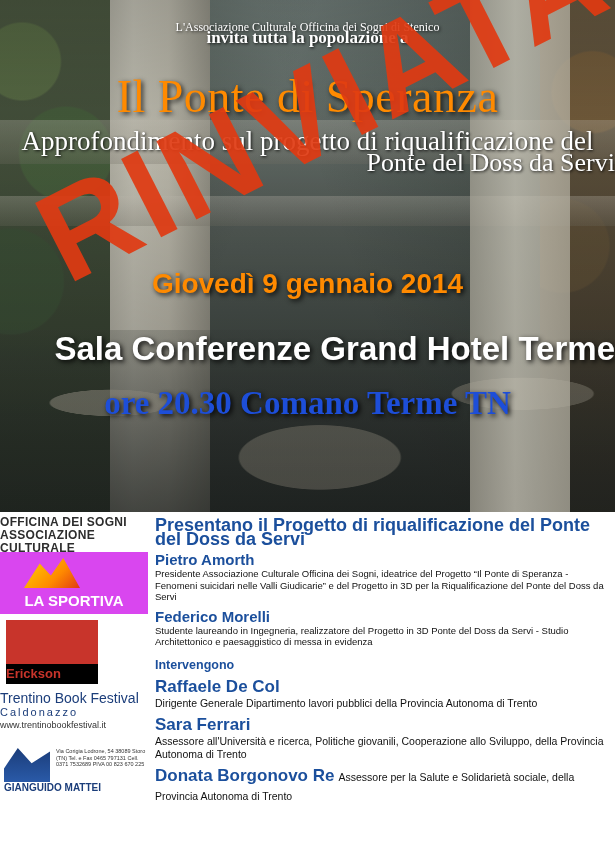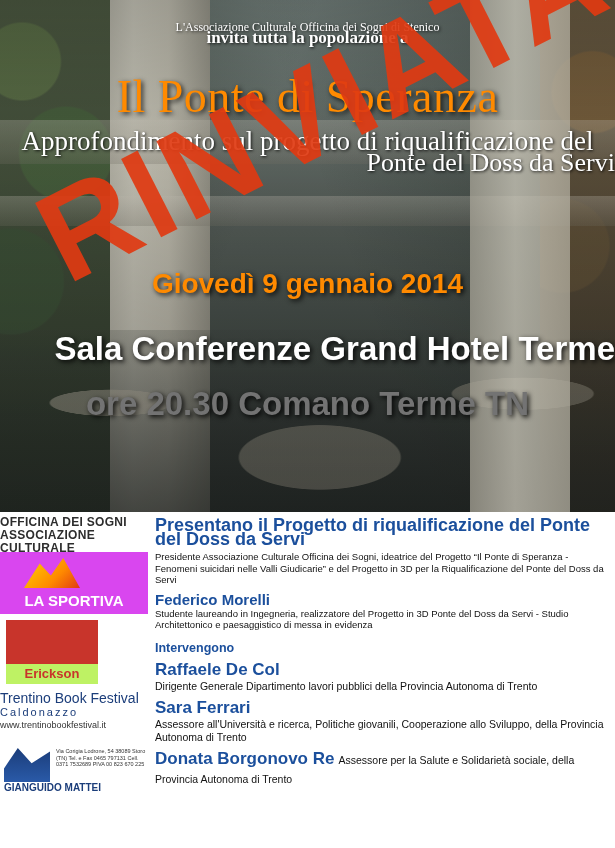--- a/index.html
+++ b/index.html
@@ -99,22 +99,22 @@
     font-family:"Liberation Sans",sans-serif;font-weight:bold;font-size:28px;
     color:#ff8a00;text-shadow:2px 2px 5px rgba(0,0,0,.85);
   }
   .ev-place{
     position:absolute;left:0;top:330px;width:615px;text-align:right;
     font-family:"Liberation Sans",sans-serif;font-weight:bold;font-size:33px;
     color:#ffffff;text-shadow:2px 2px 5px rgba(0,0,0,.9);
   }
   .ev-time{
     position:absolute;left:0;top:385px;width:615px;text-align:center;
-    font-family:Liberation Sans, sans-serif;font-weight:bold;font-size:33px;
-    color:#737373;text-shadow:2px 2px 5px rgba(0,0,0,.9);
+    font-family:Liberation Serif, serif;font-weight:bold;font-size:33px;
+    color:#1d4ed8;text-shadow:2px 2px 5px rgba(0,0,0,.9);
   }
 
   
   .stamp{
     position:absolute;left:14px;top:180px;
     width:600px;
     font-family:"Liberation Sans",sans-serif;
     font-weight:bold;font-size:128px;letter-spacing:4px;
     color:#e03a12;
     transform:rotate(-27deg);
@@ -148,23 +148,23 @@
   .sp-sportiva .mark{
     position:absolute;left:24px;top:6px;width:56px;height:30px;
     background:linear-gradient(135deg,#ffd400 0%,#ff8a00 60%,#e03a12 100%);
     clip-path:polygon(0% 100%, 28% 18%, 48% 58%, 70% 0%, 100% 100%);
   }
   .sp-sportiva .txt{position:absolute;left:0;top:40px;width:148px;text-align:center;}
   .sp-erickson{
     position:absolute;left:6px;top:108px;width:92px;height:64px;background:#c8342b;
   }
   .sp-erickson .band{
-    position:absolute;left:0;bottom:0;width:92px;height:20px;background:#bef264;
+    position:absolute;left:0;bottom:0;width:92px;height:20px;background:#000000;
     color:#c8342b;font-family:"Liberation Sans",sans-serif;font-weight:bold;
-    font-size:13px;text-align:center;line-height:20px;
+    font-size:13px;text-align:left;line-height:20px;
   }
   .sp-tbf{
     position:absolute;left:0;top:178px;width:148px;
     font-family:"Liberation Sans",sans-serif;color:#1b3d7a;
   }
   .sp-tbf .t1{font-weight:normal;font-size:14px;line-height:16px;}
   .sp-tbf .t2{font-size:11px;letter-spacing:2px;line-height:13px;}
   .sp-tbf .t3{font-size:9px;color:#333;line-height:12px;}
   .sp-mattei{
     position:absolute;left:4px;top:236px;width:140px;
@@ -259,20 +259,21 @@
         <div class="addr">Via Corigia Lodrone, 54 38089 Storo (TN) Tel. e Fax 0465 797131 Cell. 0371 7532689 PIVA 00 823 670 225</div>
         <div class="name">GIANGUIDO MATTEI</div>
       </div>
     </div>
 
     <div class="right-col">
 
       <div class="intro">Presentano il Progetto di riqualificazione del Ponte del Doss da Servi</div>
 
       <div class="person">
+        <div class="p-name">Pietro Amorth</div>
         <div class="p-role">Presidente Associazione Culturale Officina dei Sogni, ideatrice del Progetto “Il Ponte di Speranza - Fenomeni suicidari nelle Valli Giudicarie” e del Progetto in 3D per la Riqualificazione del Ponte del Doss da Servi</div>
       </div>
 
       <div class="person">
         <div class="p-name">Federico Morelli</div>
         <div class="p-role">Studente laureando in Ingegneria, realizzatore del Progetto in 3D Ponte del Doss da Servi - Studio Architettonico e paesaggistico di messa in evidenza</div>
       </div>
 
       <div class="section-label">Intervengono</div>
 

